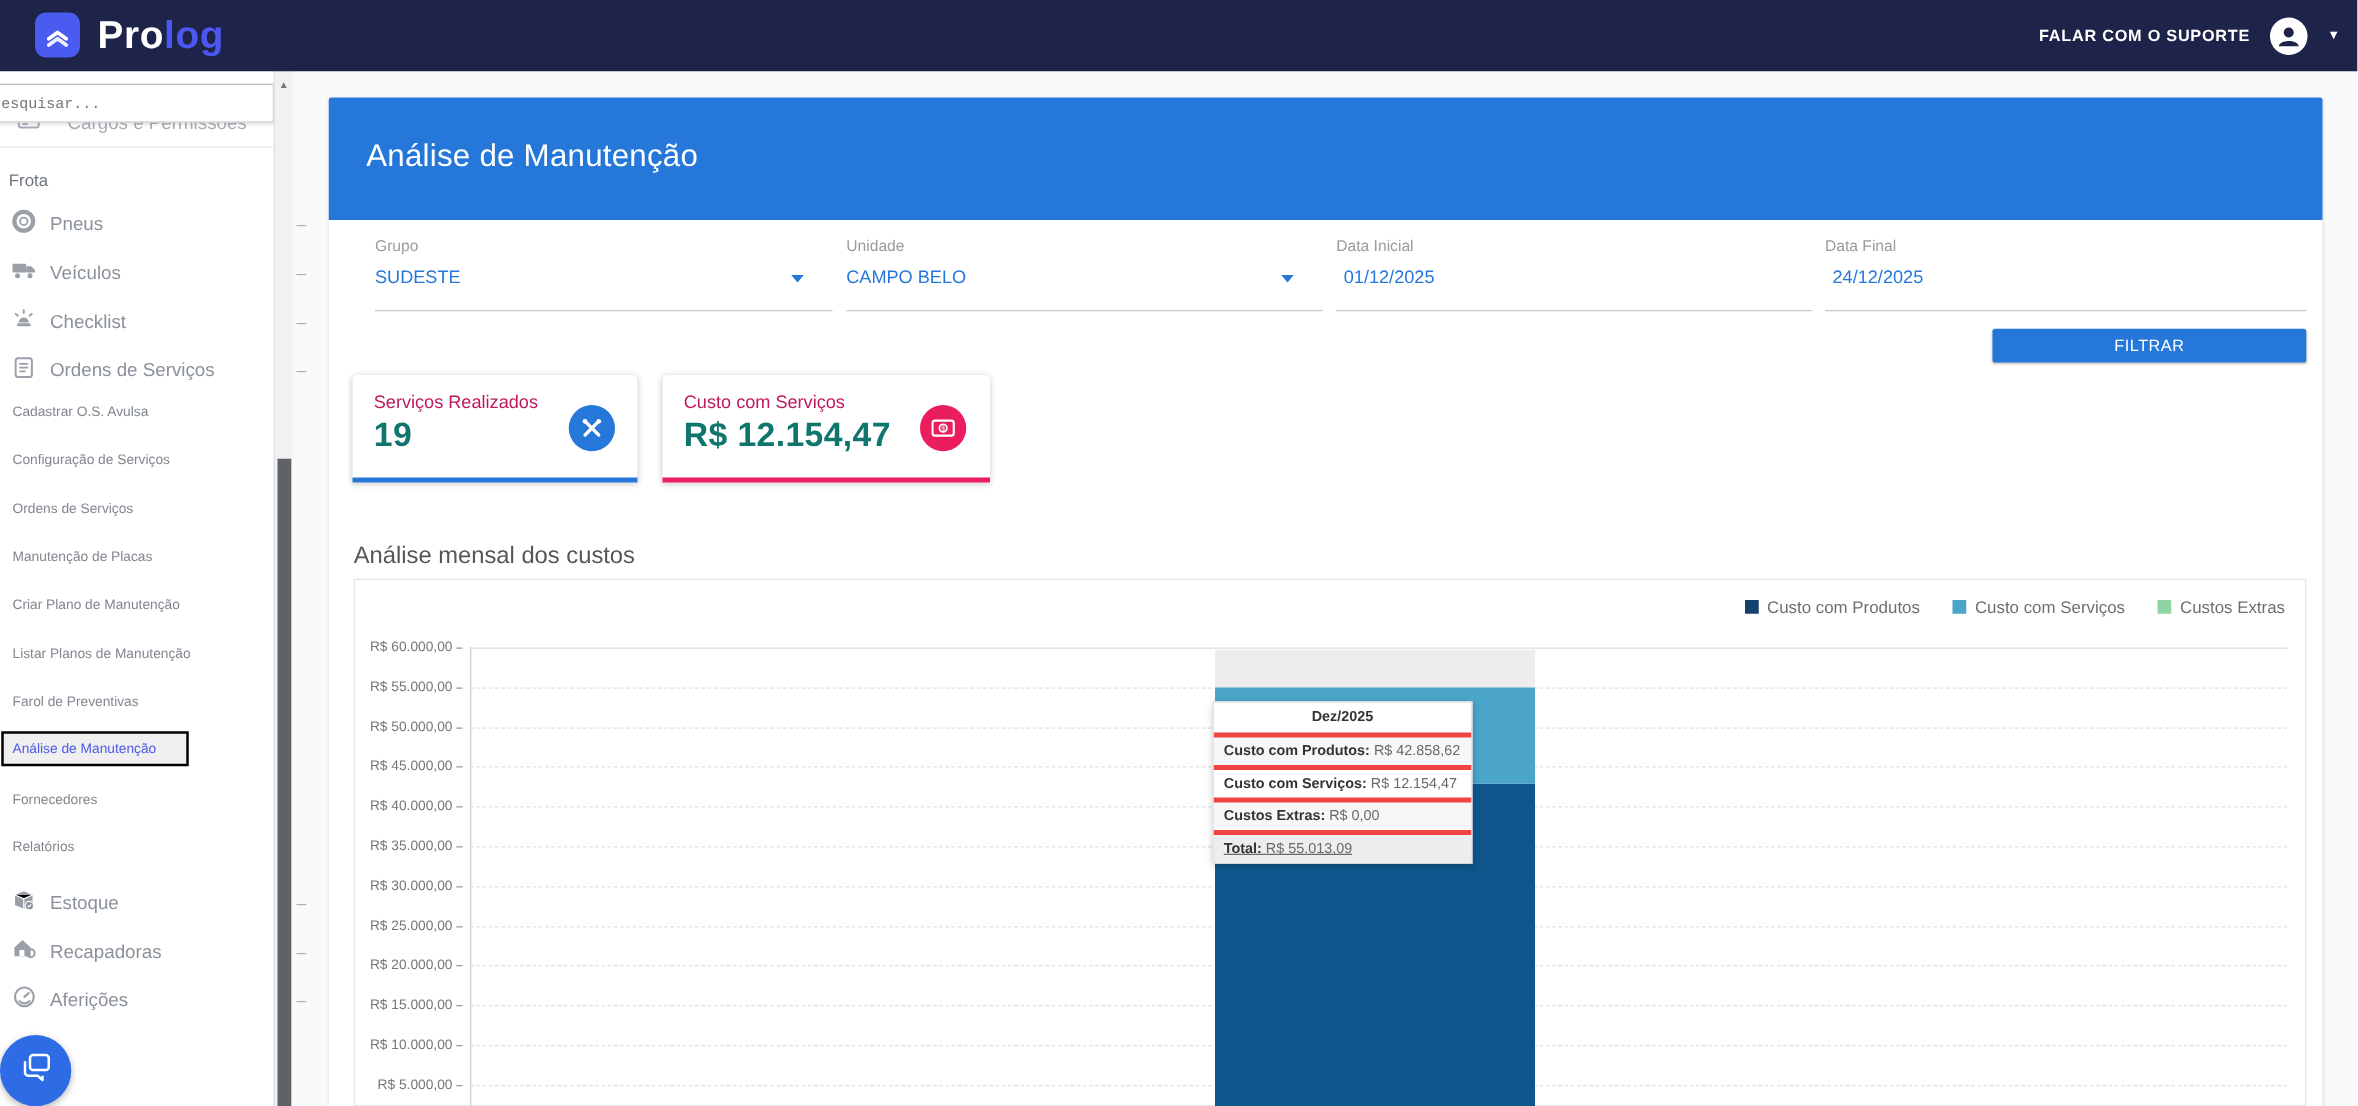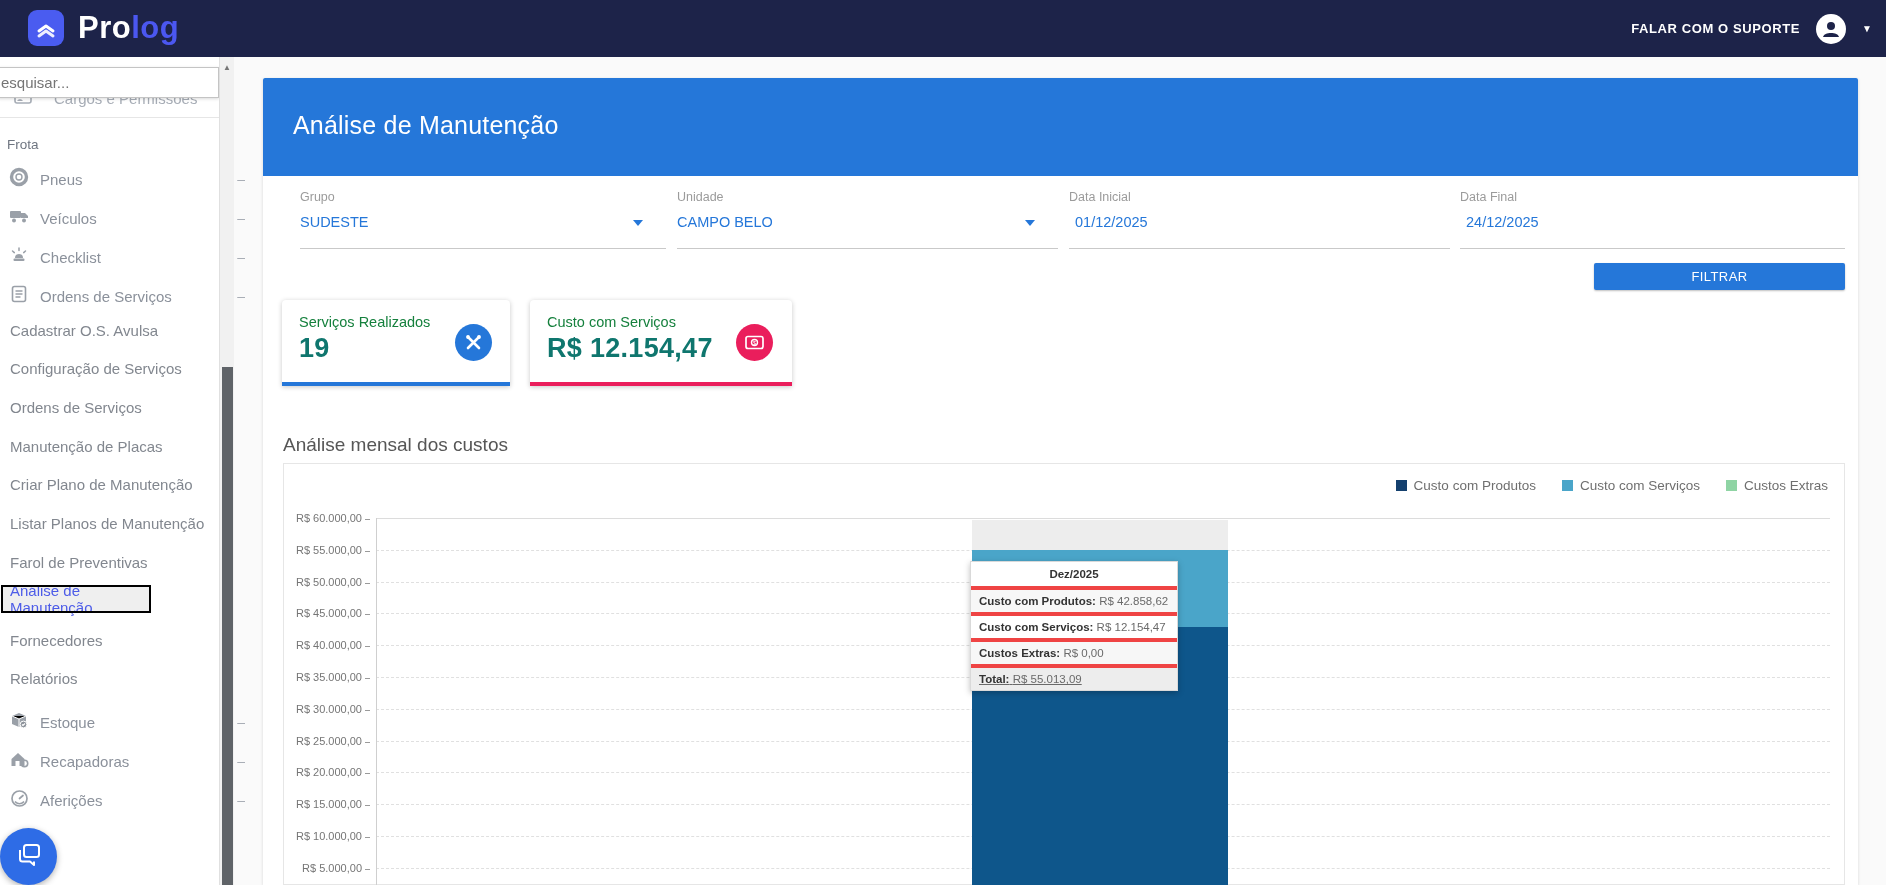--- a/index.html
+++ b/index.html
@@ -15,32 +15,32 @@
   .logo-text .pro { color:#ffffff; }
   .logo-text .log { color:#4b57f0; }
   .nav-right { position:absolute; right:14px; top:0; height:57px; display:flex; align-items:center; gap:16px; }
   .support-link { color:#ffffff; font-size:13px; font-weight:bold; letter-spacing:0.6px; cursor:pointer; }
   .avatar { width:30px; height:30px; border-radius:50%; background:#ffffff; display:flex; align-items:center; justify-content:center; }
   .nav-caret { color:#ffffff; font-size:10px; }
 
   
   .sidebar { position:absolute; left:0; top:57px; width:219px; height:828px; background:#ffffff; z-index:20; }
   .search-box { position:absolute; left:-2px; top:10px; width:221px; height:31px; background:#ffffff; border:1px solid #c4c4c4; box-shadow:0 1px 3px rgba(0,0,0,.15); z-index:5; }
-  .search-box input { width:100%; height:100%; border:none; outline:none; font-size:15px; color:#777; padding-left:2px; font-family:Liberation Sans, sans-serif; }
+  .search-box input { width:100%; height:100%; border:none; outline:none; font-size:12px; color:#777; padding-left:2px; font-family:Liberation Mono, monospace; }
   .clipped-item { position:absolute; left:0; top:26px; width:219px; height:30px; display:flex; align-items:center; color:#a7adb6; font-size:15px; z-index:1; }
   .clipped-item .ic { margin-left:14px; }
   .clipped-item .lb { margin-left:22px; }
   .side-divider { position:absolute; left:0; top:60px; width:219px; height:1px; background:#e6e6e6; }
   .section-label { position:absolute; left:7px; top:80px; font-size:13.5px; color:#6e7580; }
   .side-item { position:absolute; left:0; width:263px; height:32px; display:flex; align-items:center; cursor:pointer; }
   .side-item .ic { position:absolute; left:8px; width:22px; text-align:center; }
   .side-item .lb { position:absolute; left:40px; font-size:15px; color:#8b919b; }
   .side-item .caret { position:absolute; right:18px; color:#a9aeb6; font-size:14px; }
   .sub-item { position:absolute; left:0; width:219px; height:30px; display:flex; align-items:center; cursor:pointer; }
-  .sub-item .lb { margin-left:10px; font-size:15px; color:#82878f; }
+  .sub-item .lb { margin-left:10px; font-size:11px; color:#82878f; }
   .sub-item.active { background:#efefef; outline:2px solid #000; outline-offset:-1px; width:148px; left:2px; height:26px; }
   .sub-item.active .lb { color:#4d5ce8; margin-left:8px; }
 
   
   .scroll-track { position:absolute; left:219px; top:57px; width:15px; height:828px; background:#f1f1f1; border-left:1px solid #e0e0e0; z-index:21; }
   .scroll-arrow { position:absolute; left:3px; top:6px; font-size:8px; color:#757575; cursor:pointer; }
   .scroll-thumb { position:absolute; left:2px; top:310px; width:11px; height:518px; background:#5f6368; cursor:pointer; }
 
   
   .chat-fab { position:absolute; left:0px; top:828px; width:57px; height:57px; border-radius:50%; background:#2e6ce6; z-index:60; display:flex; align-items:center; justify-content:center; box-shadow:0 2px 6px rgba(0,0,0,.3); cursor:pointer; }
@@ -53,21 +53,21 @@
   
   .f-label { position:absolute; font-size:12.5px; color:#9b9b9b; }
   .f-value { position:absolute; font-size:14.5px; color:#2577d9; cursor:pointer; }
   .f-underline { position:absolute; height:1px; background:#c9c9c9; }
   .f-caret { position:absolute; width:0; height:0; border-left:5px solid transparent; border-right:5px solid transparent; border-top:6px solid #2577d9; cursor:pointer; }
   .filtrar-btn { position:absolute; left:1331px; top:185px; width:251px; height:27px; background:#2577d9; color:#fff; font-size:13px; font-weight:500; letter-spacing:0.4px; border:none; border-radius:2px; cursor:pointer; display:flex; align-items:center; justify-content:center; box-shadow:0 1px 2px rgba(0,0,0,.25); font-family:"Liberation Sans", sans-serif; }
 
   
   .stat-card { position:absolute; top:222px; height:86px; background:#fff; border-radius:4px 4px 0 0; box-shadow:0 1px 5px rgba(0,0,0,.22); }
   .stat-card .accent { position:absolute; left:0; bottom:0; width:100%; height:4px; }
-  .stat-card .s-label { position:absolute; left:17px; top:14px; font-size:14.5px; color:#15803d; }
+  .stat-card .s-label { position:absolute; left:17px; top:14px; font-size:14.5px; color:#be185d; }
   .stat-card .s-value { position:absolute; left:17px; top:33px; font-size:27px; font-weight:bold; color:#0f766e; letter-spacing:0.3px; }
   .stat-icon { position:absolute; top:24px; width:37px; height:37px; border-radius:50%; display:flex; align-items:center; justify-content:center; }
 
   
   .chart-title { position:absolute; left:20px; top:356px; font-size:19px; color:#565656; }
   .chart-box { position:absolute; left:20px; top:385px; width:1562px; height:422px; border:1px solid #e6e6e6; background:#fff; }
   .legend { position:absolute; right:16px; top:14px; display:flex; gap:26px; align-items:center; }
   .legend-item { display:flex; align-items:center; gap:7px; font-size:13.5px; color:#6f6f6f; }
   .legend-item .sw { width:11px; height:11px; display:inline-block; }
   .grid-row { position:absolute; left:92px; width:1454px; border-top:1px dashed #e0e0e0; }

